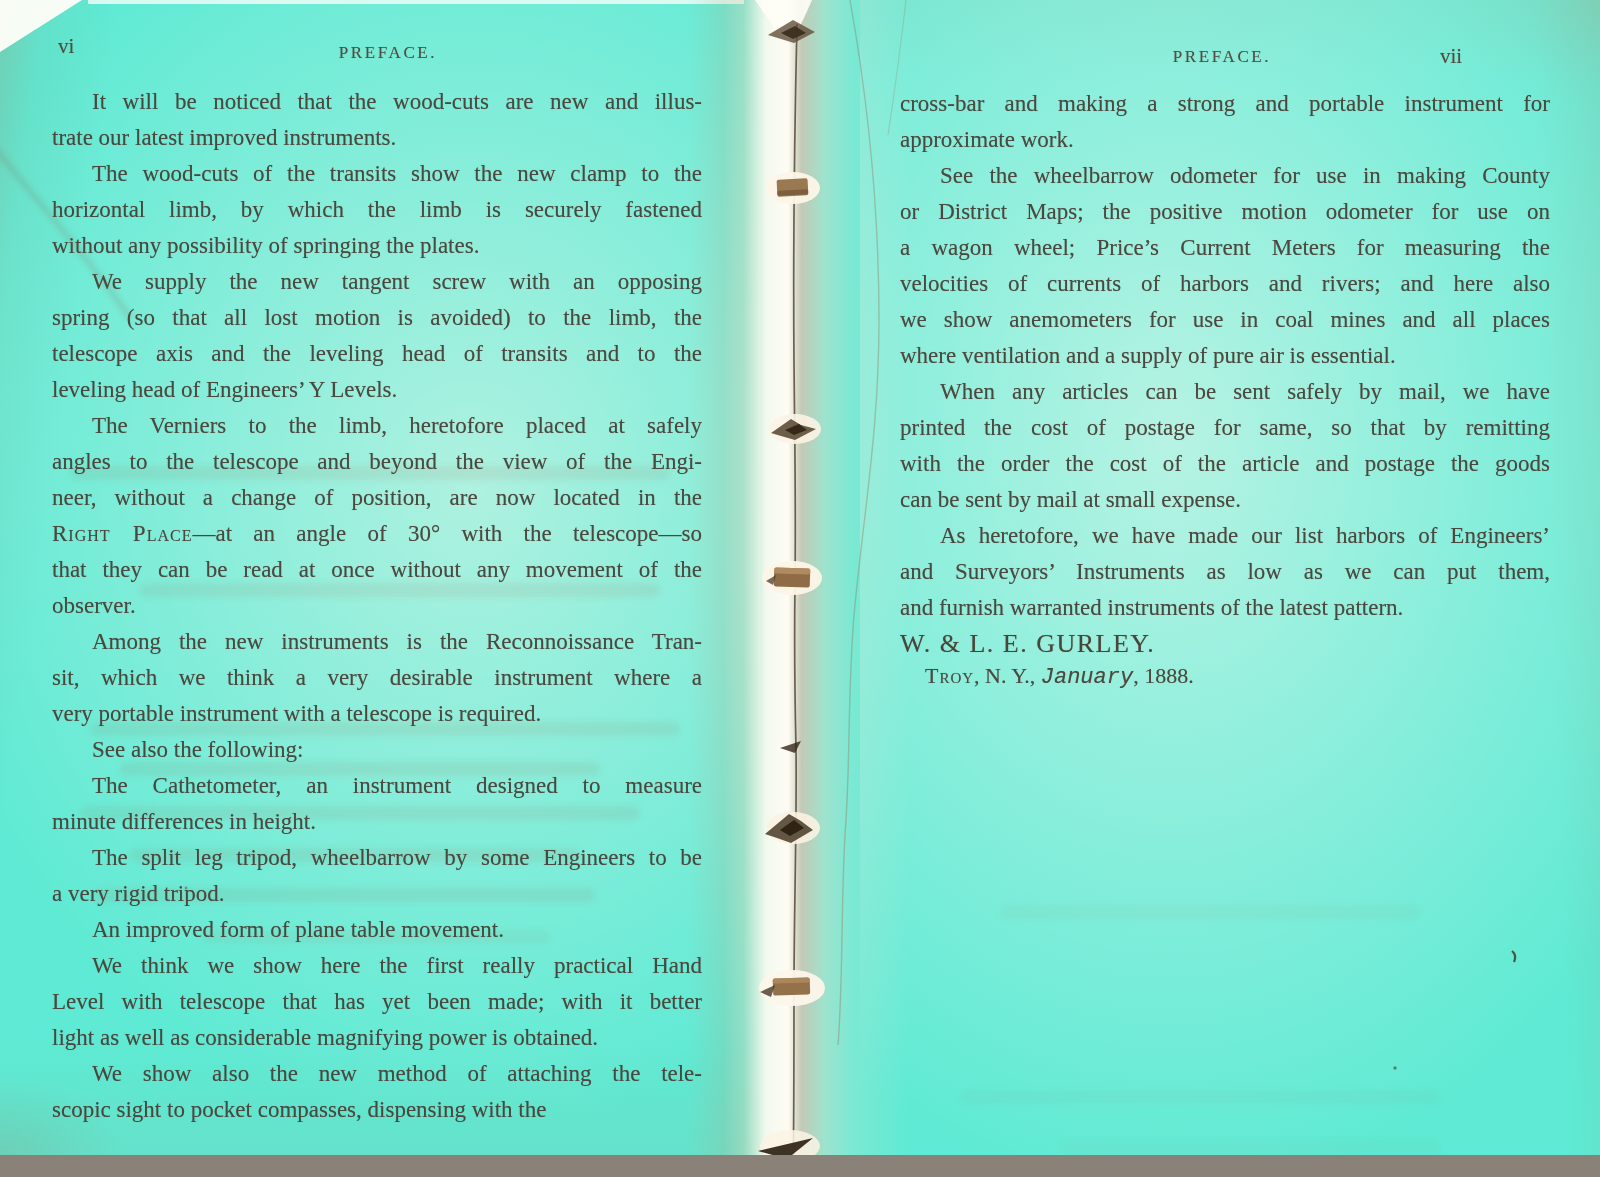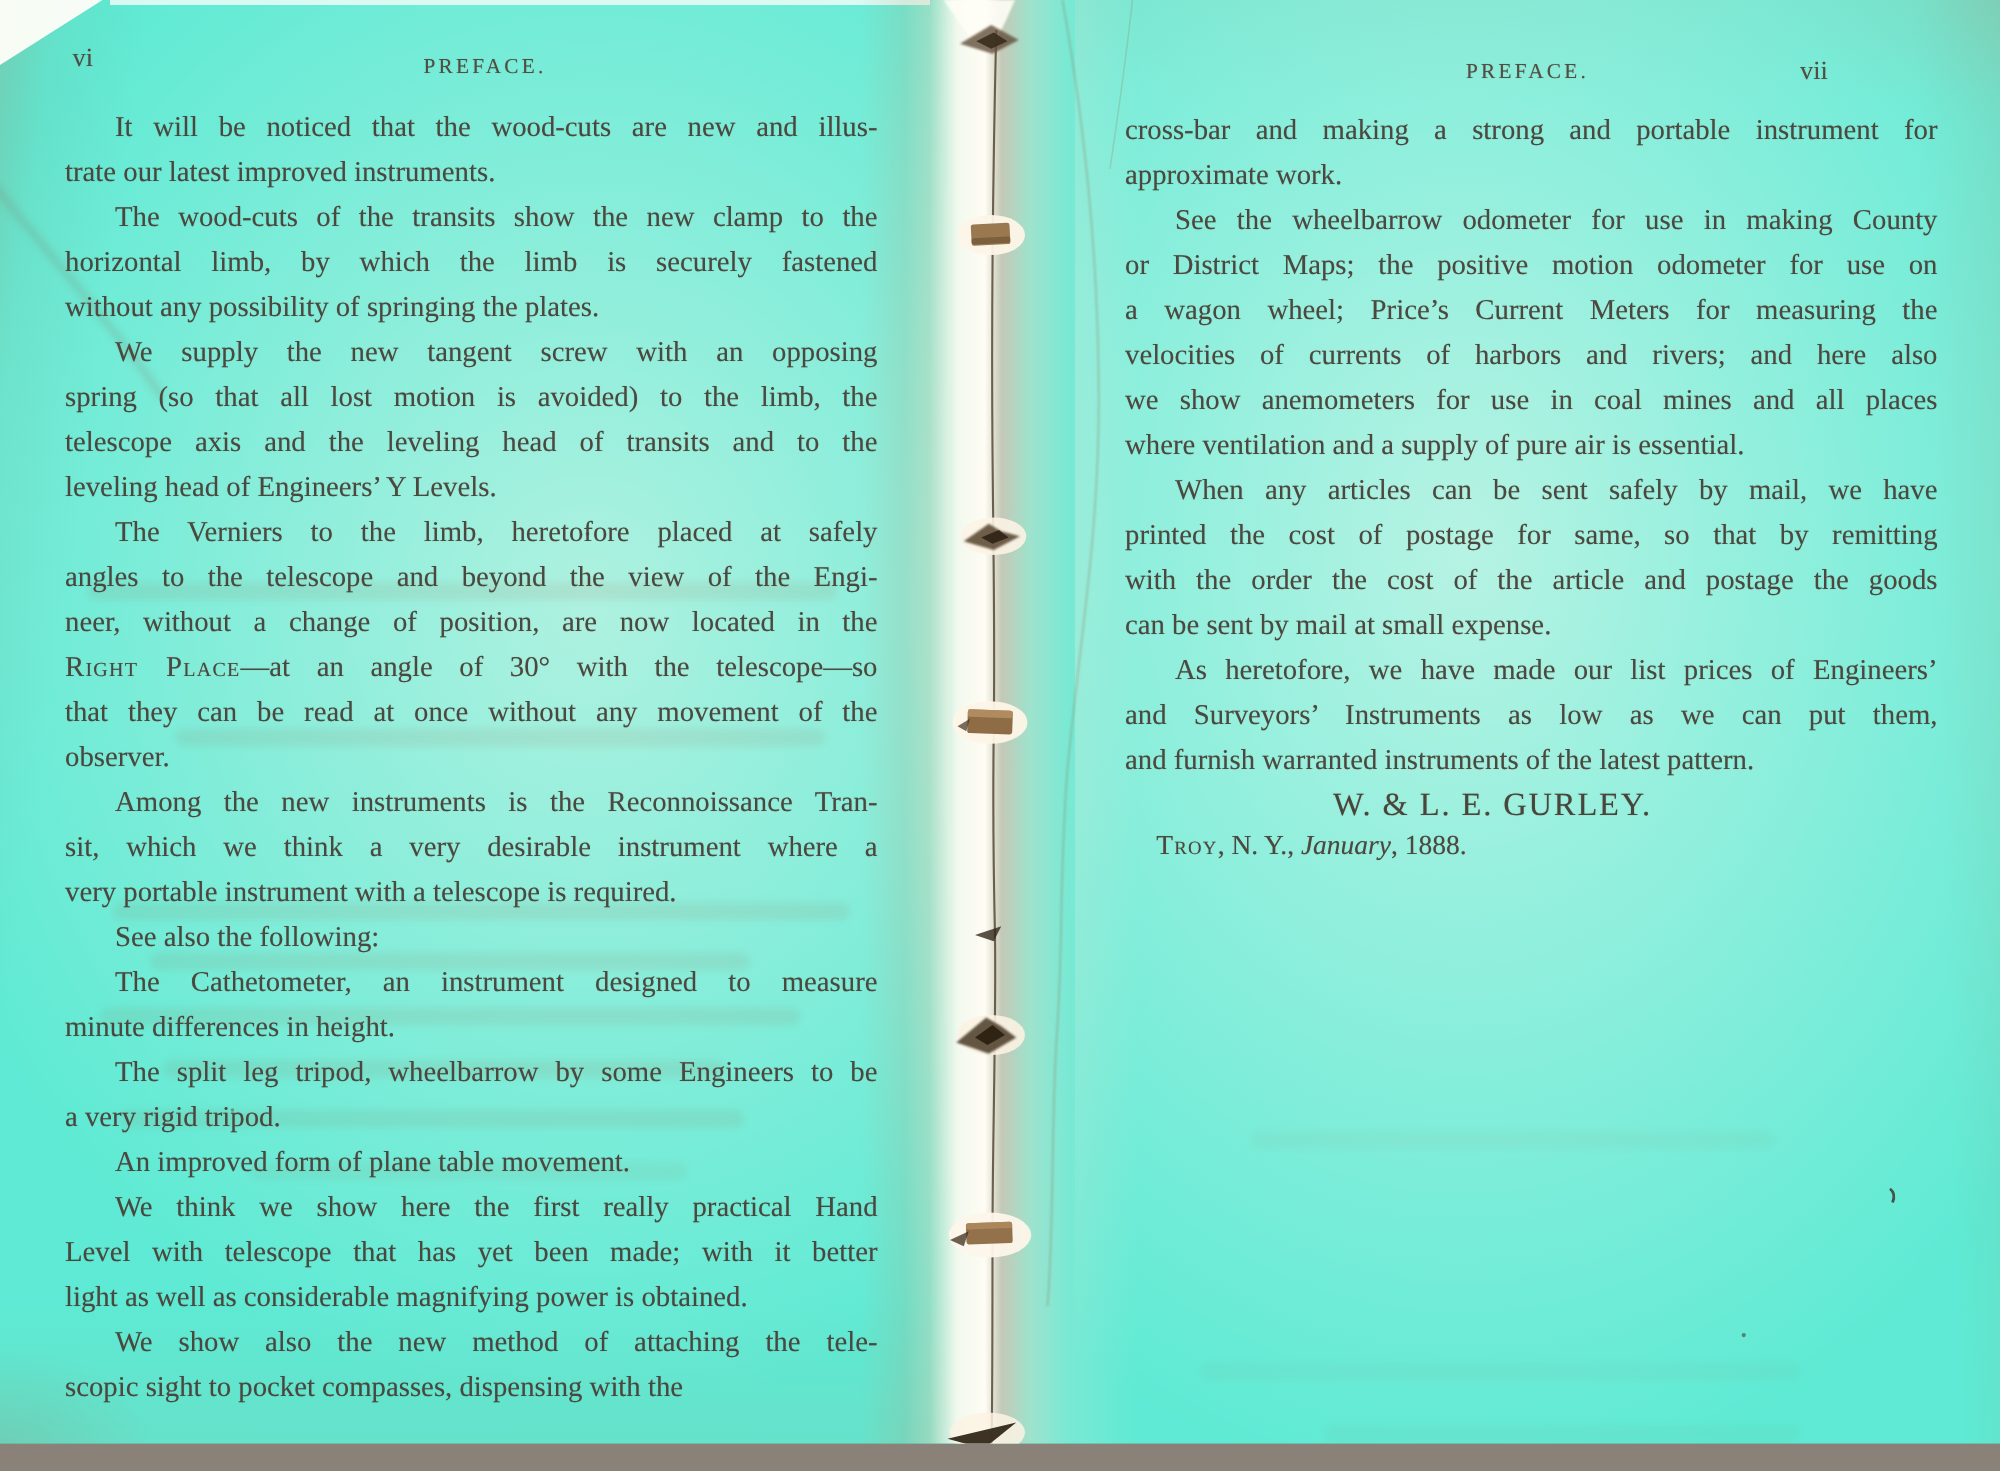--- a/index.html
+++ b/index.html
@@ -67,24 +67,24 @@
   .pn-left  { left:58px;   top:34px; }
   .pn-right { left:1440px; top:44px; }
   .body { position:absolute; width:650px; font-size:23px; z-index:2;
           text-shadow:0 0 0.7px rgba(95,85,70,0.45); }
   #left-body  { left:52px;  top:84px; }
   #right-body { left:900px; top:86px; }
   .line { height:36px; line-height:36px; text-align:justify; text-align-last:justify; }
   .line.last   { text-align-last:left; }
   .line.indent { padding-left:40px; }
   .sc { font-variant:small-caps; letter-spacing:1px; }
-  .it { font-style:italic; }
+  .it { font-style:italic;font-family:Liberation Mono, monospace; }
   .signature {
     position:absolute; left:900px; top:629px; width:650px; box-sizing:border-box;
-    text-align:center; padding-right:62px; font-size:26px; letter-spacing:1.5px; z-index:2;
+    text-align:left; padding-right:62px; font-size:26px; letter-spacing:1.5px; z-index:2;
     color:rgba(70,64,55,0.95); text-shadow:0 0 0.8px rgba(95,85,70,0.5);
   }
   .dateline {
     position:absolute; left:925px; top:663px; font-size:22px; z-index:2;
     color:rgba(72,66,58,0.95); text-shadow:0 0 0.7px rgba(95,85,70,0.45);
   }
 </style>
 </head>
 <body>
 
@@ -154,21 +154,21 @@
         <div class="line indent"><span>See the wheelbarrow odometer for use in making County</span></div>
         <div class="line"><span>or District Maps; the positive motion odometer for use on</span></div>
         <div class="line"><span>a wagon wheel; Price’s Current Meters for measuring the</span></div>
         <div class="line"><span>velocities of currents of harbors and rivers; and here also</span></div>
         <div class="line"><span>we show anemometers for use in coal mines and all places</span></div>
         <div class="line last"><span>where ventilation and a supply of pure air is essential.</span></div>
         <div class="line indent"><span>When any articles can be sent safely by mail, we have</span></div>
         <div class="line"><span>printed the cost of postage for same, so that by remitting</span></div>
         <div class="line"><span>with the order the cost of the article and postage the goods</span></div>
         <div class="line last"><span>can be sent by mail at small expense.</span></div>
-        <div class="line indent"><span>As heretofore, we have made our list prices of Engineers’</span></div>
+        <div class="line indent"><span>As heretofore, we have made our list harbors of Engineers’</span></div>
         <div class="line"><span>and Surveyors’ Instruments as low as we can put them,</span></div>
         <div class="line last"><span>and furnish warranted instruments of the latest pattern.</span></div>
       </div>
     <div class="signature">W. &amp; L. E. GURLEY.</div>
     <div class="dateline" id="dateline"><span class="sc">Troy</span><span>, N. Y., </span><span class="it">January</span><span>, 1888.</span></div>
   </div>
 
   <div class="gutter-band"></div>
 
   <svg class="scan-art" width="1600" height="1177" viewBox="0 0 1600 1177">

